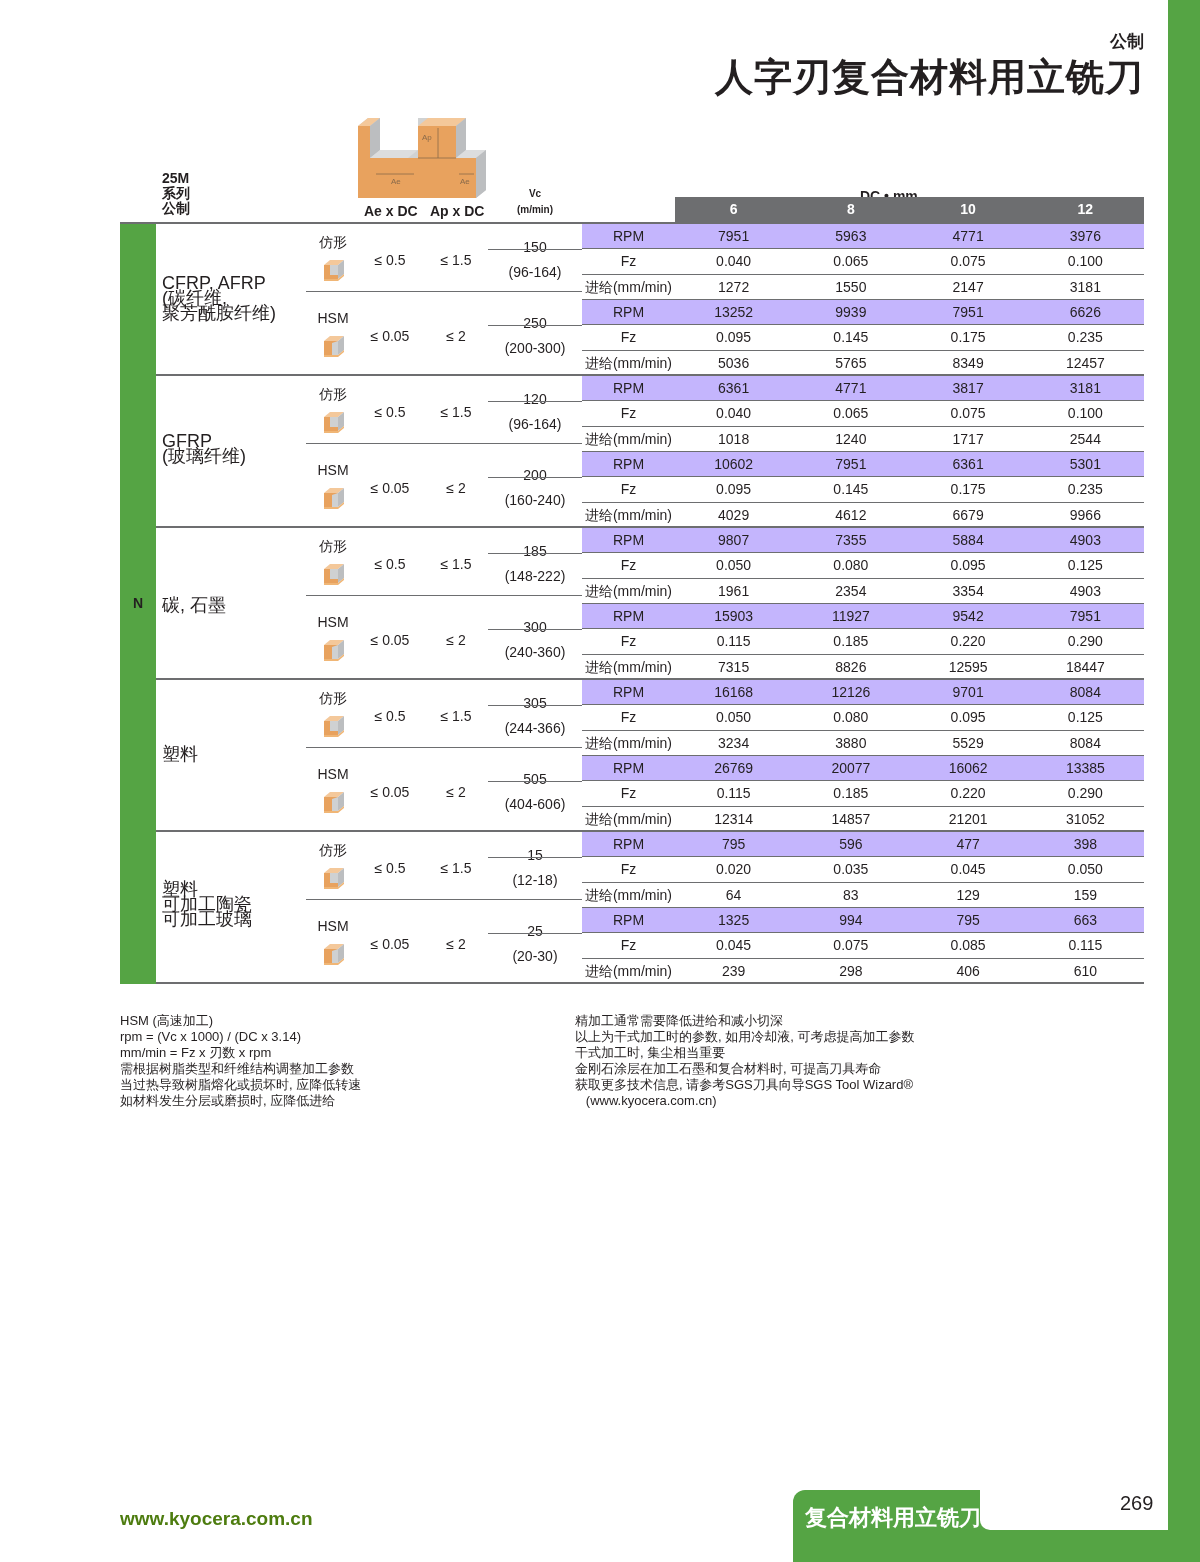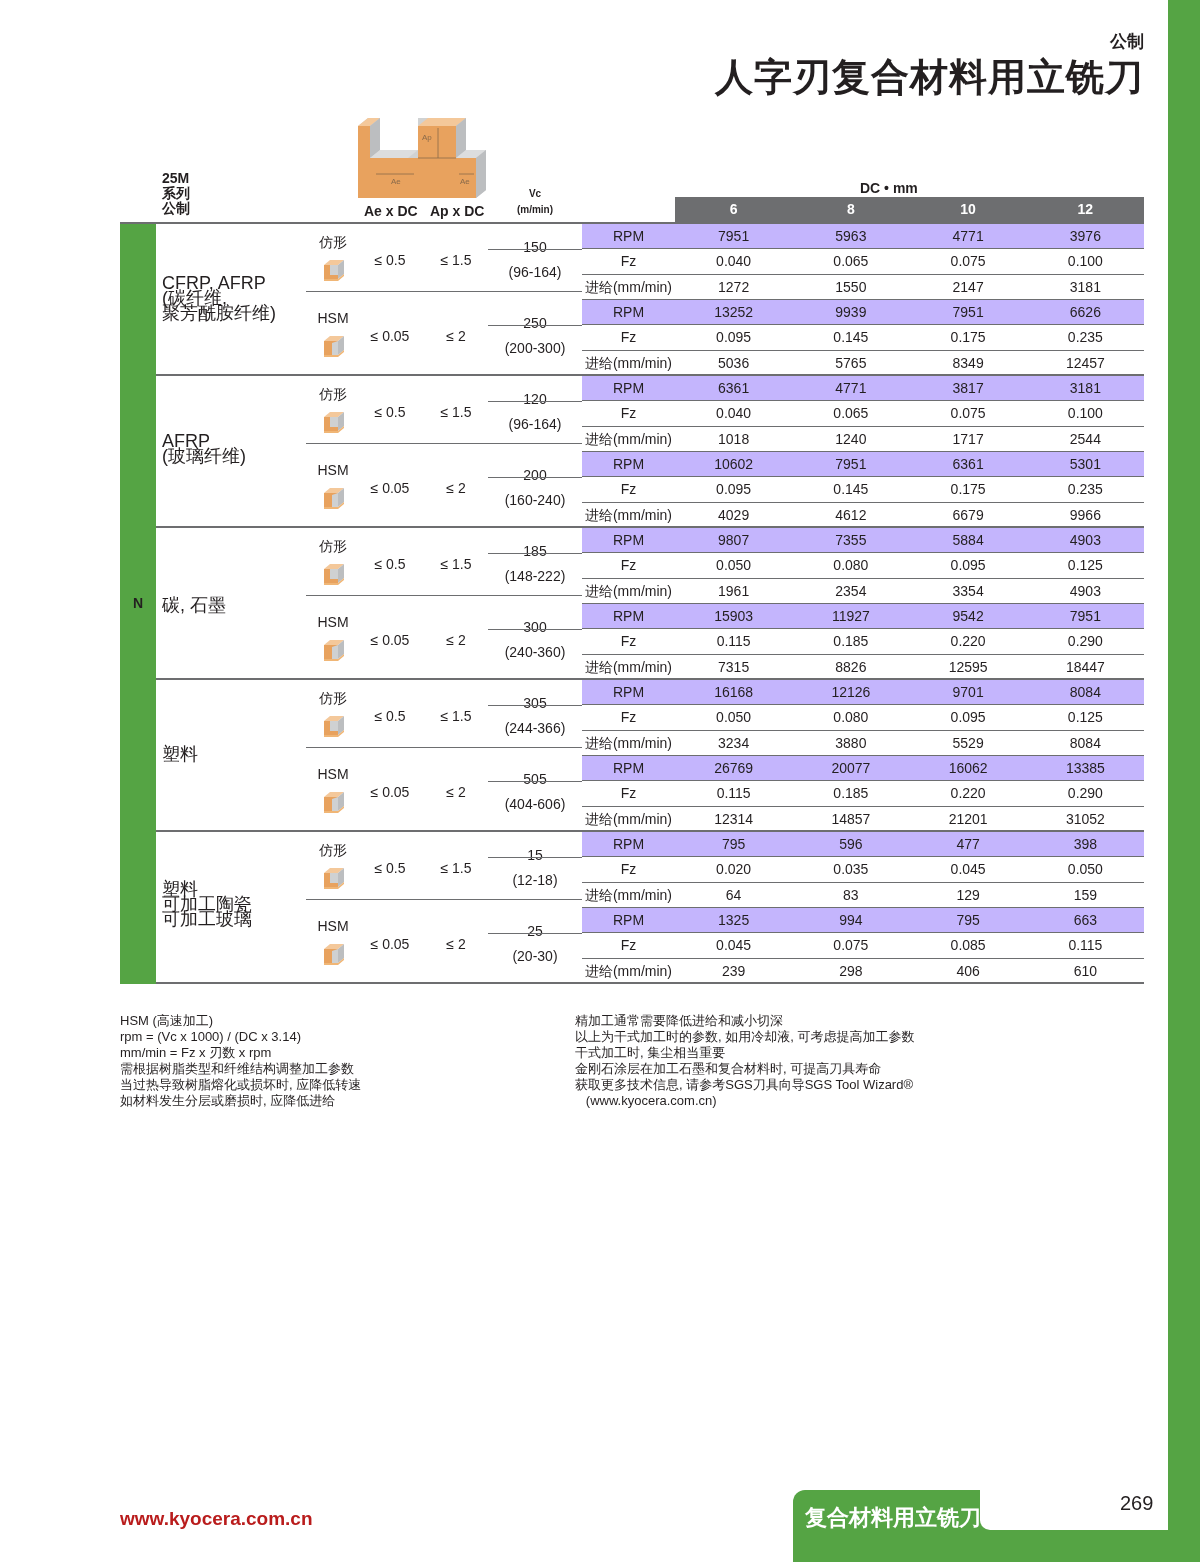--- a/index.html
+++ b/index.html
@@ -9,21 +9,21 @@
   .green-strip { position: absolute; left: 1168px; top: 0; width: 32px; height: 1562px; background: #55a444; }
 
   .hdr-sub { position: absolute; right: 56px; top: 30px; font-size: 17px; font-weight: bold; }
   .hdr-title { position: absolute; right: 56px; top: 52px; font-size: 38px; font-weight: bold; letter-spacing: 1px; }
 
   
   .series { position: absolute; left: 162px; top: 171px; font-size: 14px; font-weight: bold; line-height: 15px; }
   .diagram { position: absolute; left: 358px; top: 118px; width: 130px; height: 80px; }
   .col-h { position: absolute; top: 203px; font-size: 14px; font-weight: bold; }
   .vc-h { position: absolute; left: 505px; top: 186px; width: 60px; text-align: center; font-size: 10px; font-weight: bold; line-height: 16px; }
-  .dc-h { position: absolute; left: 860px; top: 180px; font-size: 14px; font-weight: bold; }
+  .dc-h { position: absolute; left: 860px; top: 188px; font-size: 14px; font-weight: bold; }
   .dc-bar { position: absolute; left: 675px; top: 197px; width: 469px; height: 25px; background: #6d6e70; display: flex; }
   .dc-bar span { flex: 1; color: #fff; font-weight: bold; font-size: 14px; text-align: center; line-height: 25px; }
   .hdr-line { position: absolute; left: 120px; top: 222px; width: 1024px; height: 2px; background: #6d6e70; }
 
   
   .n-col { position: absolute; left: 120px; top: 224px; width: 36px; height: 760px; background: #55a444; }
   .n-label { position: absolute; left: 120px; top: 595px; width: 36px; text-align: center; font-weight: bold; font-size: 14px; }
 
   .group { position: absolute; left: 156px; width: 988px; height: 152px; }
   .group .mat { position: absolute; left: 6px; font-size: 18px; font-weight: normal; line-height: 15px; }
@@ -42,21 +42,21 @@
   .rows { position: absolute; left: 276px; top: 0; width: 562px; }
   .row { display: flex; height: 25.3px; line-height: 25px; font-size: 14px; border-bottom: 1px solid #6d6e70; }
   .row.rpm { background: #c4b5fd; }
   .row .lbl { width: 93px; text-align: center; background: inherit; }
   .row .v { flex: 1; text-align: center; }
   .row.last { border-bottom: none; }
 
   .notes { position: absolute; top: 1013px; font-size: 13px; line-height: 16px; }
   .notes div { white-space: nowrap; }
 
-  .footer-url { position: absolute; left: 120px; top: 1508px; font-size: 19px; color: #b91c1c; font-weight: bold; }
+  .footer-url { position: absolute; left: 120px; top: 1508px; font-size: 19px; color: #4d7c0f; font-weight: bold; }
   .footer-tab { position: absolute; left: 793px; top: 1490px; width: 375px; height: 72px; background: #55a444; border-radius: 12px 0 0 0; }
   .footer-tab-label { position: absolute; left: 805px; top: 1503px; color: #fff; font-size: 22px; font-weight: bold; }
   .footer-white { position: absolute; left: 980px; top: 1483px; width: 188px; height: 47px; background: #fff; border-radius: 0 0 0 10px; }
   .page-num { position: absolute; left: 1120px; top: 1492px; font-size: 20px; }
 </style>
 </head>
 <body>
 
 <div class="green-strip"></div>
 
@@ -187,21 +187,21 @@
             <div class="v">5765</div>
             <div class="v">8349</div>
             <div class="v">12457</div>
           </div>
         </div>
       </div>
       <div class="bottom-line"></div>
     </div>
     <div class="group" style="top:376px">
       <div class="mat" style="top:58px">
-        <div>AFRP</div>
+        <div>GFRP</div>
         <div>(玻璃纤维)</div>
       </div>
       <div class="sub" style="top:0px">
         <div class="mode">仿形</div>
         <div class="icon"><svg viewBox="0 0 24 24">
             <polygon points="2,7 8,2 22,2 16,7" fill="#f4c89a"></polygon>
             <polygon points="16,7 22,2 22,16 16,21" fill="#bcbec0"></polygon>
             <polygon points="2,7 16,7 16,21 2,21" fill="#e8a25e"></polygon>
             <polygon points="8,7 16,7 16,17 8,17" fill="#cfd1d2"></polygon>
             <polygon points="2,21 16,21 22,16 22,18 16,23 2,23" fill="#f0b676"></polygon>

